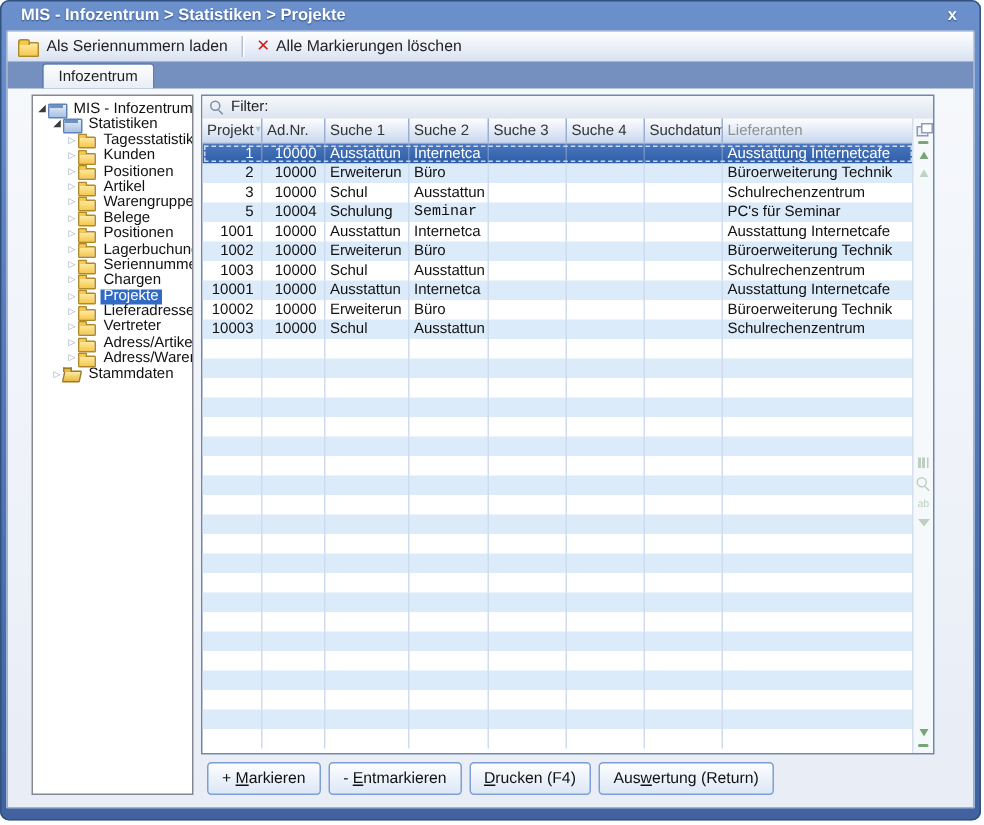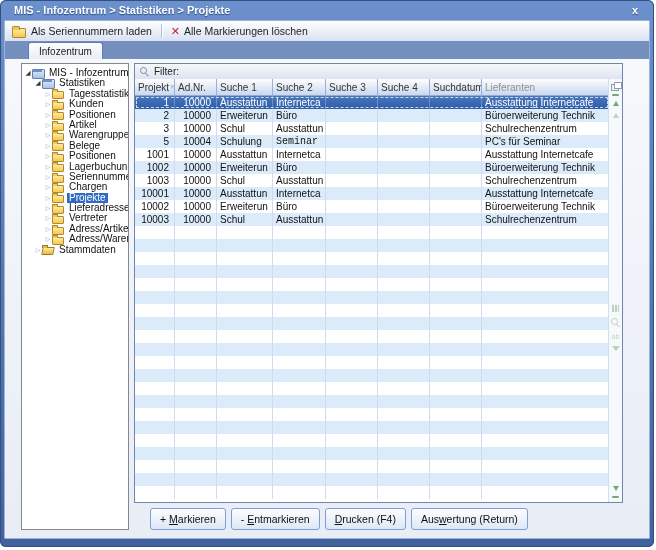--- a/index.html
+++ b/index.html
@@ -91,21 +91,21 @@
   .faded{opacity:0.45;}
   .mid{margin-top:185px;display:flex;flex-direction:column;align-items:center;gap:6px;opacity:0.55;}
   .cols3{width:7px;height:7px;background:linear-gradient(90deg,#8fae8f 2px,transparent 2px,transparent 3px,#8fae8f 3px,#8fae8f 5px,transparent 5px,transparent 6px,#8fae8f 6px);}
   .mag2{position:relative;width:9px;height:9px;}
   .mag2::before{content:'';position:absolute;left:0;top:0;width:5px;height:5px;border:1px solid #8fae8f;border-radius:50%;}
   .mag2::after{content:'';position:absolute;left:5.5px;top:5.5px;width:4px;height:1.4px;background:#8fae8f;transform:rotate(45deg);transform-origin:0 0;}
   .abtxt{font-size:7px;color:#8fae8f;line-height:7px;}
   .funnel{width:0;height:0;border:4px solid transparent;border-top:5px solid #8fae8f;}
   .strip .push{flex:1;}
   
-  .btnbar{position:absolute;left:145px;top:449px;height:22px;display:flex;gap:5px;}
+  .btnbar{position:absolute;left:133px;top:449px;height:22px;display:flex;gap:5px;}
   .btn{height:20px;padding:0 9px;background:linear-gradient(#fdfefe,#dce7f7);
     border:1px solid #7da0d4;border-radius:3px;font-size:10.5px;color:#111;
     display:flex;align-items:center;box-shadow:inset 0 1px 0 #fff;}
   .btn u{text-decoration:underline;}
 </style>
 </head>
 <body>
 
 <div id="stage">
   <div class="window">

